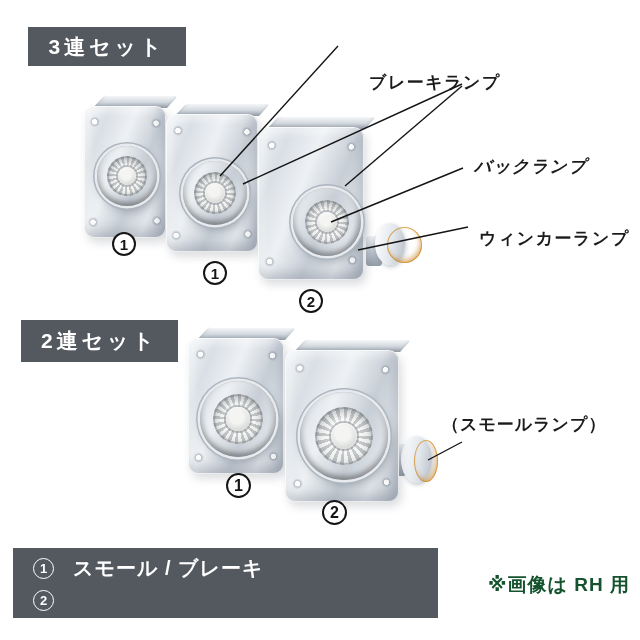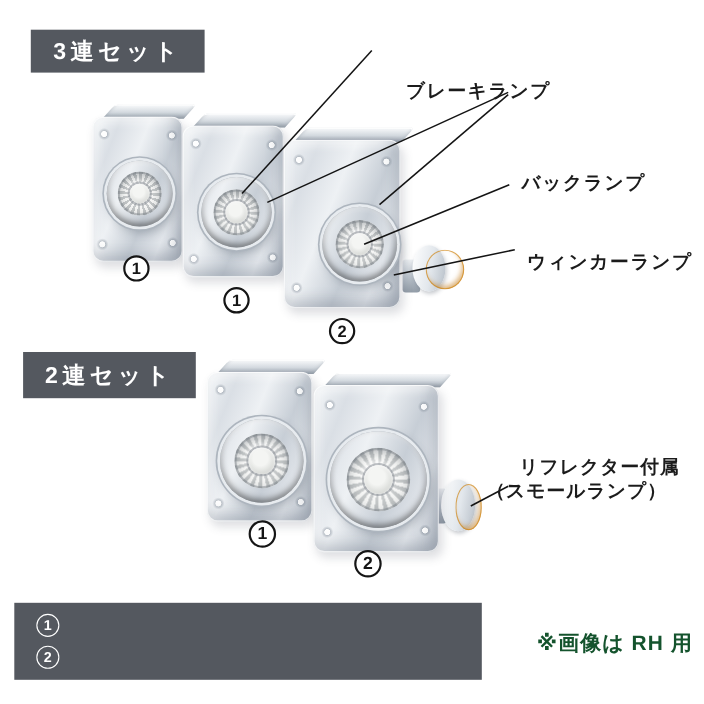--- a/index.html
+++ b/index.html
@@ -172,32 +172,32 @@
   <svg class="lines" width="640" height="640" viewBox="0 0 640 640">
     <line x1="338" y1="46" x2="220" y2="176"></line>
     <line x1="462" y1="84" x2="243" y2="184"></line>
     <line x1="462" y1="86" x2="345" y2="186"></line>
     <line x1="463" y1="168" x2="331" y2="222"></line>
     <line x1="468" y1="227" x2="358" y2="250"></line>
     <line x1="462" y1="442" x2="428" y2="460"></line>
   </svg>
 
   <div class="callout" style="left:369px;top:29px;margin-top:43px;">ブレーキランプ</div>
-  <div class="callout" style="left:474px;top:156px;">バックランプ</div>
+  <div class="callout" style="left:474px;top:156px;font-style:italic;">バックランプ</div>
   <div class="callout" style="left:479px;top:216px;margin-top:12px;">ウィンカーランプ</div>
   <div class="callout" style="left:442px;top:414px;letter-spacing:1px;">
-    <span class="indent">リフレクター付属</span>
     <span>（スモールランプ）</span>
   </div>
 
   <div class="legend-panel">
     <div class="legend-row">
       <div class="legend-badge">
           <span>1</span>
         </div>
+      <div class="legend-text">スモール / ブレーキ</div>
     </div>
     <div class="legend-row">
       <div class="legend-badge">
           <span>2</span>
         </div>
     </div>
   </div>
 
   <div class="note">※画像は RH 用</div>
 

